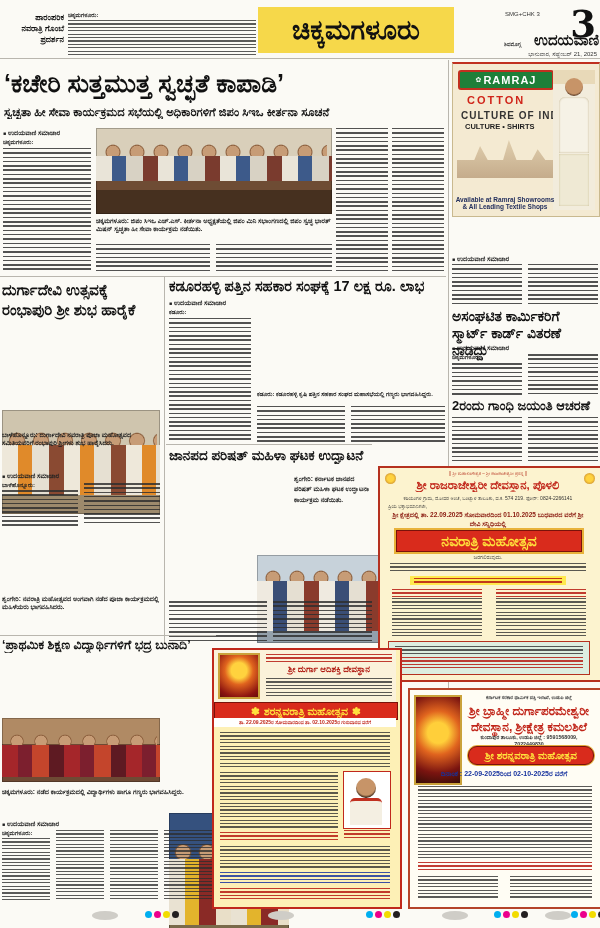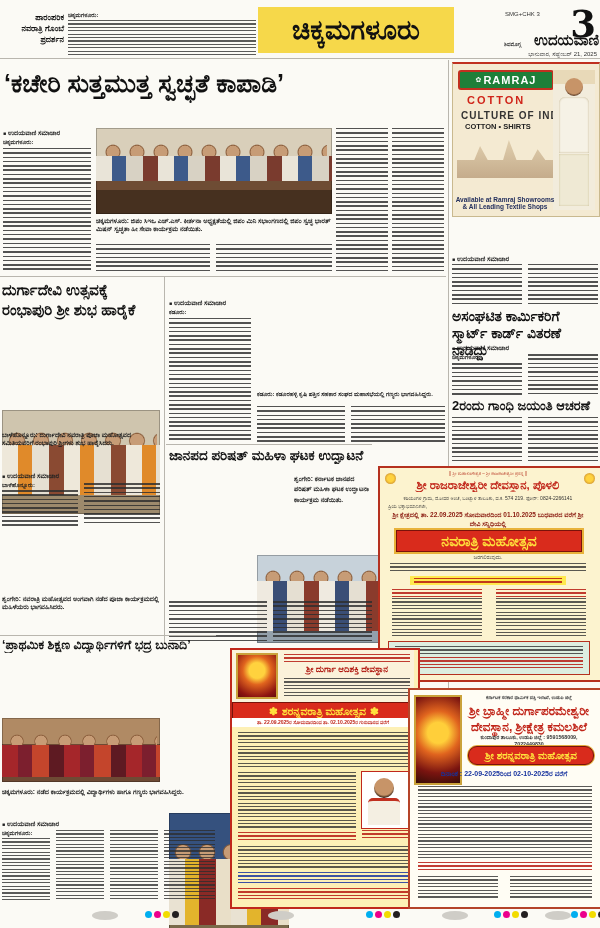--- a/index.html
+++ b/index.html
@@ -55,20 +55,21 @@
     <span class="b" style="font-size:27px">ಚಿಕ್ಕಮಗಳೂರು</span>
   </div>
   <div class="abs" style="left:505px;top:11px;width:58px;font-size:6px;color:#333">SMG+CHK 3</div>
   <div class="abs rt b" style="left:560px;top:2px;width:36px;font-size:37px;font-family:'DejaVu Serif',serif">3</div>
   <div class="abs b" style="left:504px;top:41px;width:30px;font-size:5.5px;color:#333">ಶಿವಮೊಗ್ಗ</div>
   <div class="abs b" style="left:534px;top:31px;width:64px;font-size:15px">ಉದಯವಾಣಿ</div>
   <div class="abs rt" style="left:500px;top:51px;width:97px;font-size:6px;color:#333">ಭಾನುವಾರ, ಸೆಪ್ಟೆಂಬರ್ 21, 2025</div>
   <div class="abs hline" style="left:0;top:58px;width:600px"></div>
 
   <div class="abs b" style="left:4px;top:61px;width:441px;height:44px;font-size:25px;line-height:44px;white-space:nowrap;overflow:hidden">‘ಕಚೇರಿ ಸುತ್ತಮುತ್ತ ಸ್ವಚ್ಛತೆ ಕಾಪಾಡಿ’</div>
+  <div class="abs b" style="left:4px;top:106px;width:441px;font-size:11.5px;white-space:nowrap;overflow:hidden">ಸ್ವಚ್ಛತಾ ಹೀ ಸೇವಾ ಕಾರ್ಯಕ್ರಮದ ಸಭೆಯಲ್ಲಿ ಅಧಿಕಾರಿಗಳಿಗೆ ಜಿಪಂ ಸಿಇಒ ಕೀರ್ತನಾ ಸೂಚನೆ</div>
 
   <div class="abs byline" style="left:3px;top:129px;width:92px">
     <span class="sq">■</span>
     <span>ಉದಯವಾಣಿ ಸಮಾಚಾರ</span>
   </div>
   <div class="abs leadin" style="left:3px;top:139px;width:88px">ಚಿಕ್ಕಮಗಳೂರು:</div>
   <div class="abs sim" style="left:3px;top:148px;width:88px;height:124px"></div>
 
   <div class="abs photo" style="left:96px;top:128px;width:236px;height:86px;background:linear-gradient(180deg,#d9cfba 0 42%,#6e4c34 42% 72%,#46301f 72%)">
     <div class="heads" style="top:14%;height:26%"></div>
@@ -97,20 +98,21 @@
   <div class="abs leadin" style="left:2px;top:482px;width:76px">ಬಾಳೆಹೊನ್ನೂರು:</div>
   <div class="abs sim" style="left:2px;top:490px;width:76px;height:36px"></div>
   <div class="abs sim" style="left:84px;top:483px;width:76px;height:43px"></div>
 
   <div class="abs photo" style="left:2px;top:528px;width:158px;height:64px;background:linear-gradient(180deg,#b08a64 0 40%,#6e4a34 40%)">
     <div class="heads" style="top:22%;height:26%"></div>
     <div class="bodies" style="top:42%;height:50%;--p1:#a5262a;--p2:#7c1f2e;--p3:#c4452c;--p4:#5e1a22"></div>
   </div>
   <div class="abs cap" style="left:2px;top:595px;width:158px;font-size:6.5px">ಶೃಂಗೇರಿ: ನವರಾತ್ರಿ ಮಹೋತ್ಸವದ ಅಂಗವಾಗಿ ನಡೆದ ಪೂಜಾ ಕಾರ್ಯಕ್ರಮದಲ್ಲಿ ಮಹಿಳೆಯರು ಭಾಗವಹಿಸಿದರು.</div>
 
+  <div class="abs b" style="left:169px;top:278px;width:276px;font-size:14.5px;white-space:nowrap;overflow:hidden">ಕಡೂರಹಳ್ಳಿ ಪತ್ತಿನ ಸಹಕಾರ ಸಂಘಕ್ಕೆ 17 ಲಕ್ಷ ರೂ. ಲಾಭ</div>
   <div class="abs byline" style="left:169px;top:299px;width:100px">
     <span class="sq">■</span>
     <span>ಉದಯವಾಣಿ ಸಮಾಚಾರ</span>
   </div>
   <div class="abs leadin" style="left:169px;top:309px;width:82px">ಕಡೂರು:</div>
   <div class="abs sim" style="left:169px;top:318px;width:82px;height:124px"></div>
   <div class="abs photo" style="left:257px;top:301px;width:188px;height:88px;background:linear-gradient(180deg,#c7d2da 0 50%,#93a0ab 50%)">
     <div class="heads" style="top:12%;height:26%"></div>
     <div class="bodies" style="top:30%;height:56%;--p1:#efeae0;--p2:#3a4e76;--p3:#e5dfd2;--p4:#8a3b2c"></div>
   </div>
@@ -128,21 +130,21 @@
   <div class="abs sim" style="left:169px;top:601px;width:98px;height:42px"></div>
   <div class="abs sim" style="left:273px;top:601px;width:99px;height:42px"></div>
 
   <div class="abs" style="left:452px;top:62px;width:146px;height:152px;background:#f4ead2;border:1px solid #c9b98f;border-top:2px solid #c03020">
     <div style="position:absolute;left:5px;top:6px;width:92px;height:16px;background:#1e7f39;border:2px solid #c03020;border-radius:3px;display:flex;align-items:center;justify-content:center;gap:2px">
       <span style="color:#fff;font-size:7px">✿</span>
       <span class="b" style="color:#fff;font-size:11px;letter-spacing:1px">RAMRAJ</span>
     </div>
     <div class="b" style="position:absolute;left:14px;top:30px;font-size:11px;letter-spacing:2px;color:#d0251a">COTTON</div>
     <div class="b" style="position:absolute;left:8px;top:46px;font-size:10px;letter-spacing:1px;color:#333">CULTURE OF INDIA</div>
-    <div class="b" style="position:absolute;left:12px;top:58px;font-size:7.5px;color:#222">COTTON • SHIRTS</div>
+    <div class="b" style="position:absolute;left:12px;top:58px;font-size:7.5px;color:#222">CULTURE • SHIRTS</div>
 
     <div style="position:absolute;right:4px;top:6px;width:42px;height:140px;background:linear-gradient(180deg,#e8d9b8 0 10%,#f2ecdc 10%)">
       <div style="position:absolute;left:12px;top:8px;width:18px;height:18px;border-radius:50%;background:radial-gradient(circle at 50% 40%,#c79468 0 60%,#4a2e1c 78%)"></div>
       <div style="position:absolute;left:6px;top:27px;width:30px;height:56px;border-radius:6px 6px 0 0;background:#f6f2e6;box-shadow:inset 0 0 2px #b9a97f"></div>
       <div style="position:absolute;left:6px;top:84px;width:30px;height:52px;background:#efe9d4;box-shadow:inset 0 0 2px #c4b88c"></div>
     </div>
 
     <div style="position:absolute;left:4px;top:74px;width:96px;height:40px;background:linear-gradient(180deg,rgba(190,160,110,.35),rgba(150,110,70,.5));clip-path:polygon(0 100%,0 55%,18% 55%,24% 20%,32% 55%,48% 55%,54% 5%,62% 55%,78% 55%,84% 28%,92% 55%,100% 55%,100% 100%)"></div>
     <div class="b ctr prel" style="position:absolute;left:2px;bottom:6px;width:100px;font-size:6.5px;color:#24305e">Available at Ramraj Showrooms
 &amp; All Leading Textile Shops</div>
@@ -201,21 +203,21 @@
   <div class="abs byline" style="left:2px;top:820px;width:120px">
     <span class="sq">■</span>
     <span>ಉದಯವಾಣಿ ಸಮಾಚಾರ</span>
   </div>
   <div class="abs leadin" style="left:2px;top:830px;width:48px">ಚಿಕ್ಕಮಗಳೂರು:</div>
   <div class="abs sim2" style="left:2px;top:838px;width:48px;height:62px"></div>
   <div class="abs sim2" style="left:56px;top:830px;width:48px;height:70px"></div>
   <div class="abs sim2" style="left:110px;top:830px;width:48px;height:70px"></div>
   <div class="abs sim2" style="left:164px;top:830px;width:51px;height:70px"></div>
 
-  <div class="abs" style="left:230px;top:648px;width:186px;height:257px;border:2px solid #c0281c;background:#fdf0b6">
+  <div class="abs" style="left:212px;top:648px;width:186px;height:257px;border:2px solid #c0281c;background:#fdf0b6">
     <div style="position:absolute;left:0;top:0;width:182px;height:52px;background:#fbf2da">
       <div class="goddess" style="position:absolute;left:4px;top:3px;width:42px;height:46px"></div>
       <div class="simred" style="position:absolute;left:52px;top:4px;width:126px;height:8px"></div>
       <div class="ctr b" style="position:absolute;left:50px;top:14px;width:130px;font-size:8.5px;color:#b01810">ಶ್ರೀ ದುರ್ಗಾ ಆದಿಶಕ್ತಿ ದೇವಸ್ಥಾನ</div>
       <div class="sim2" style="position:absolute;left:52px;top:28px;width:126px;height:20px"></div>
     </div>
     <div class="redbanner" style="position:absolute;left:0;top:52px;width:182px;height:16px;font-size:10.5px">
       <span>✽</span>
       <span>ಶರನ್ನವರಾತ್ರಿ ಮಹೋತ್ಸವ</span>
       <span>✽</span>

